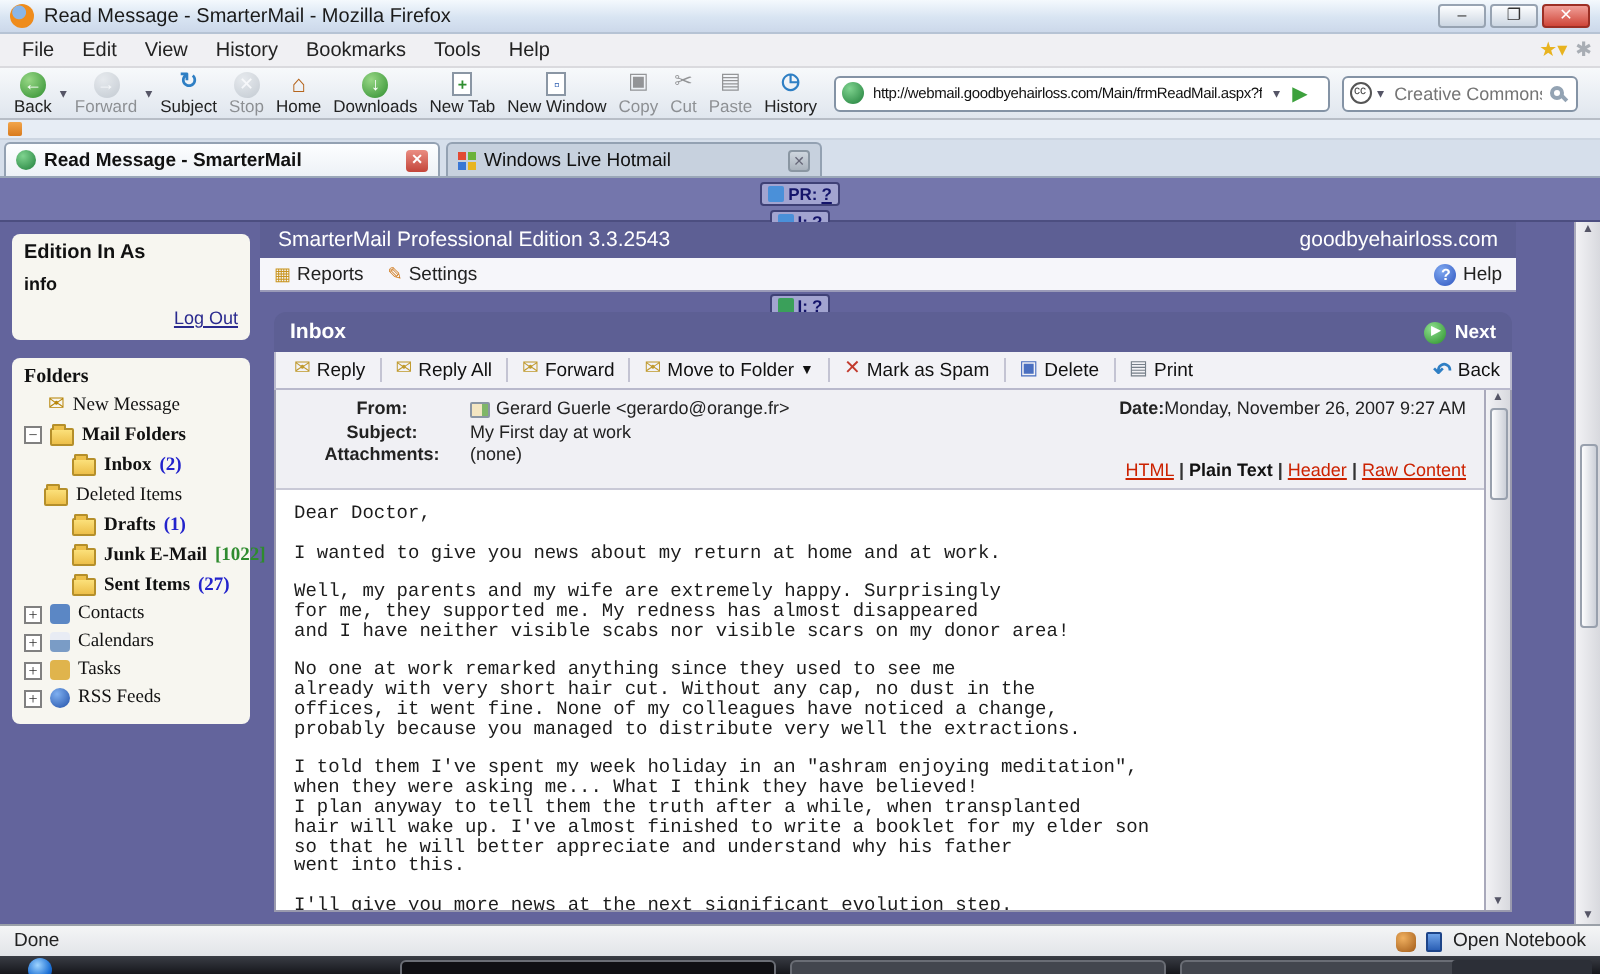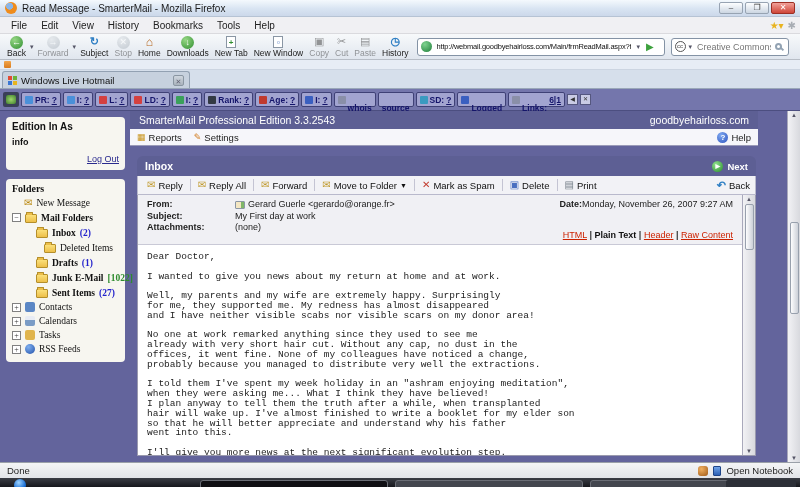--- a/index.html
+++ b/index.html
@@ -67,21 +67,21 @@
   .tab.inactive { background:#c7d1de; width:188px; }
   .favdot { width:10px; height:10px; border-radius:50%; background:radial-gradient(circle at 35% 30%, #7fd38f, #1f7e3a); flex:none; }
   .winflag { width:9px; height:9px; display:grid; grid-template-columns:1fr 1fr; gap:1px; flex:none; }
   .winflag i { display:block; }
   .tclose { width:11px; height:11px; border-radius:2px; margin-left:auto; font-size:7px; line-height:11px;
     text-align:center; color:#fff; background:linear-gradient(#ea8d82,#c3453a); border:1px solid #9c3link2f; }
   .tclose.dim { background:linear-gradient(#cfd6de,#aab3bd); color:#667; border:1px solid #8a96a2; }
 
   
   .seobar { height:22px; background:#7476ac; border-bottom:1px solid #4c4e80; display:flex; align-items:center;
-    padding:0 3px; gap:2px; }
+    padding:0 3px; gap:2px;flex-direction:column; }
   .slogo { width:16px; height:15px; border-radius:2px; background:#3a3f58; position:relative; }
   .slogo::after { content:""; position:absolute; inset:3px; border-radius:2px; background:radial-gradient(#9fd76a,#3f7e2f); }
   .scell { display:flex; align-items:center; gap:2px; background:#a2a4d0; border:1px solid #3f4176; border-radius:2px;
     height:15px; padding:0 3px; font-size:8.5px; font-weight:bold; color:#14146a; white-space:nowrap; }
   .sico { width:8px; height:8px; border-radius:1px; flex:none; }
   .q { text-decoration:underline; }
   .slink { text-decoration:underline;margin-top:16px; }
   .sq { width:11px; height:11px; background:#c9cbe4; border:1px solid #55577f; font-size:6px; line-height:9px;
     text-align:center; color:#333; }
 
@@ -132,21 +132,21 @@
   .aico.blue { color:#4a6fc0; }
   .aico.gray { color:#77808a; }
   .abackwrap { margin-left:auto; display:flex; align-items:center; gap:3px; }
   .backarrow { color:#2f7fc4; font-weight:bold; font-size:11px; }
 
   .msgarea { flex:1; display:flex; border:1px solid #9a9aae; border-top:none; min-height:0; background:#fff; }
   .msgcol { flex:1; display:flex; flex-direction:column; min-width:0; }
   .msghead { position:relative; flex:none; height:50px; background:#f0f0f4; border-bottom:1px solid #c9c9d6;
     padding:4px 6px 4px 9px; font-size:9px; color:#222; }
   .hrow { display:flex; align-items:center; line-height:11.5px; }
-  .hlabel { width:88px; flex:none; font-weight:bold; }
+  .hlabel { width:88px; flex:none; font-weight:bold;text-align:center; }
   .cicon { width:10px; height:8px; flex:none; margin-right:3px; border:1px solid #8a96a4; border-radius:1px;
     background:linear-gradient(90deg,#f3e6c2 60%, #7fb668 60%); }
   .hdate { position:absolute; top:4px; right:9px; }
   .hviews { position:absolute; bottom:4px; right:9px; }
   .vlink { color:#cc2200; text-decoration:underline; }
   .vcur { font-weight:bold; color:#111; }
   .vsep { font-weight:bold; color:#333; }
   .msgbody { flex:1; padding:7px 9px; font-family:"Liberation Mono","DejaVu Sans Mono", monospace; font-size:9.5px;
     line-height:9.8px; white-space:pre; color:#1c1c1c; overflow:hidden; }
 
@@ -276,20 +276,25 @@
       <input class="searchinput" placeholder="Creative Commons" style="">
       <span class="mag"></span>
     </div>
   </div>
 
   <div class="bmstrip">
     <span class="rssmini"></span>
   </div>
 
   <div class="tabbar">
+    <div class="tab active">
+      <span class="favdot"></span>
+      <span>Read Message - SmarterMail</span>
+      <span class="tclose">✕</span>
+    </div>
     <div class="tab inactive">
       <span class="winflag">
         <i style="background:#e24a33"></i>
           <i style="background:#6bb23a"></i>
         <i style="background:#3a77d4"></i>
           <i style="background:#e8b520"></i>
       </span>
       <span>Windows Live Hotmail</span>
       <span class="tclose dim">✕</span>
     </div>
@@ -379,21 +384,21 @@
         <div class="frow">
           <span class="exp">−</span>
           <span class="ficon"></span>
           <span class="bold">Mail Folders</span>
         </div>
         <div class="frow" style="margin-left:24px">
           <span class="ficon"></span>
           <span class="bold">Inbox</span>
           <span class="cnt-blue">(2)</span>
         </div>
-        <div class="frow" style="margin-left:32px">
+        <div class="frow" style="margin-left:10px">
           <span class="ficon"></span>
           <span>Deleted Items</span>
         </div>
         <div class="frow" style="margin-left:24px">
           <span class="ficon"></span>
           <span class="bold">Drafts</span>
           <span class="cnt-blue">(1)</span>
         </div>
         <div class="frow" style="margin-left:24px">
           <span class="ficon"></span>

